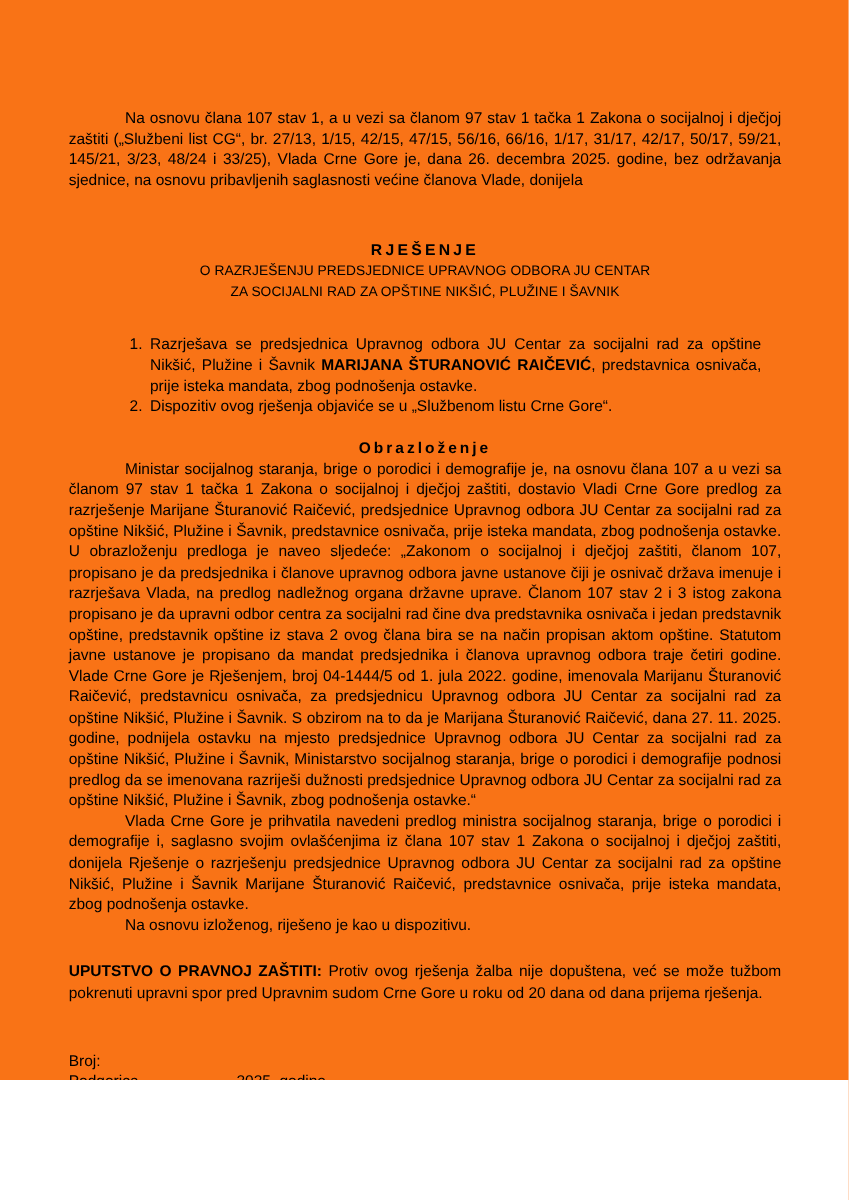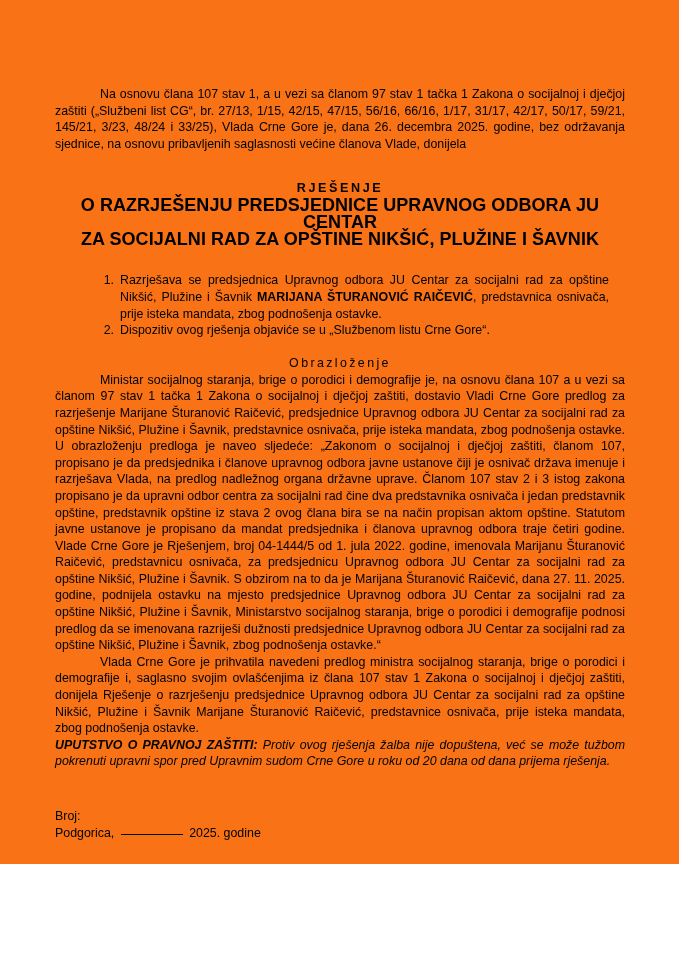--- a/index.html
+++ b/index.html
@@ -29,32 +29,32 @@
     line-height: 16.6px;
     text-align: justify;
     text-justify: inter-word;
     margin: 0;
     hyphens: none;
   }
   .indent {
     text-indent: 45px;
   }
   .title-block {
-    margin-top: 28px;
+    margin-top: 40px;
     text-align: center;
   }
   .title-main {
     font-size: 12.6px;
     font-weight: bold;
     line-height: 17px;
     letter-spacing: 2.6px;
   }
   .title-sub {
-    font-size: 18px;
-    font-weight: bold;
+    font-size: 11px;
+    font-weight: normal;
     line-height: 17px;
     letter-spacing: 0.05px;
   }
   ol.disposition {
     margin: 24px 16px 0 0;
     padding: 0 0 0 43px;
     list-style: none;
     counter-reset: item;
   }
   ol.disposition > li {
@@ -72,28 +72,28 @@
     top: 0;
     width: 16px;
     text-align: right;
   }
   .b { font-weight: bold; }
 
   .obraz-heading {
     margin-top: 16px;
     text-align: center;
     font-size: 12.4px;
-    font-weight: normal;
+    font-weight: bold;
     line-height: 17px;
     letter-spacing: 2.4px;
   }
   .body-block {
   }
   .legal-block {
-    font-style: italic;
+    margin-top: 21px;
   }
   .meta-block {
     margin-top: 38px;
     font-size: 12.4px;
     line-height: 16.6px;
   }
   .meta-line { white-space: pre; }
   .blank-rule {
     display: inline-block;
     width: 62px;
@@ -134,20 +134,21 @@
     <ol class="disposition">
       <li><span>Razrješava se predsjednica Upravnog odbora JU Centar za socijalni rad za opštine Nikšić, Plužine i Šavnik </span><span class="b">MARIJANA ŠTURANOVIĆ RAIČEVIĆ</span><span>, predstavnica osnivača, prije isteka mandata, zbog podnošenja ostavke.</span></li>
       <li><span>Dispozitiv ovog rješenja objaviće se u „Službenom listu Crne Gore“.</span></li>
     </ol>
 
     <div class="obraz-heading">Obrazloženje</div>
 
     <div class="body-block">
       <p class="para indent">Ministar socijalnog staranja, brige o porodici i demografije je, na osnovu člana 107 a u vezi sa članom 97 stav 1 tačka 1  Zakona o socijalnoj i dječjoj zaštiti, dostavio Vladi Crne Gore predlog za razrješenje Marijane Šturanović Raičević, predsjednice Upravnog odbora JU Centar za socijalni rad za opštine Nikšić, Plužine i Šavnik, predstavnice osnivača, prije isteka mandata, zbog podnošenja ostavke. U obrazloženju predloga je naveo sljedeće: „Zakonom o socijalnoj i dječjoj zaštiti, članom 107, propisano je da predsjednika i članove upravnog odbora javne ustanove čiji je osnivač država imenuje i razrješava Vlada, na predlog nadležnog organa državne uprave. Članom 107 stav 2 i 3 istog zakona propisano je da upravni odbor centra za socijalni rad čine dva predstavnika osnivača i jedan predstavnik opštine, predstavnik opštine iz stava 2 ovog člana bira se na način propisan aktom opštine. Statutom javne ustanove je propisano da mandat predsjednika i članova upravnog odbora traje četiri godine. Vlade Crne Gore je Rješenjem, broj 04-1444/5 od 1. jula 2022. godine, imenovala Marijanu Šturanović Raičević, predstavnicu osnivača, za predsjednicu Upravnog odbora JU Centar za socijalni rad za opštine Nikšić, Plužine i Šavnik. S obzirom na to da je Marijana Šturanović Raičević, dana 27. 11. 2025. godine, podnijela ostavku na mjesto predsjednice Upravnog odbora JU Centar za socijalni rad za opštine Nikšić, Plužine i Šavnik, Ministarstvo socijalnog staranja, brige o porodici i demografije podnosi predlog da se imenovana razriješi dužnosti predsjednice Upravnog odbora JU Centar za socijalni rad za opštine Nikšić, Plužine i Šavnik, zbog podnošenja ostavke.“</p>
       <p class="para indent">Vlada Crne Gore je prihvatila navedeni predlog ministra socijalnog staranja, brige o porodici i demografije i, saglasno svojim ovlašćenjima iz člana 107 stav 1 Zakona o socijalnoj i dječjoj zaštiti, donijela Rješenje o razrješenju predsjednice Upravnog odbora JU Centar za socijalni rad za opštine Nikšić, Plužine i Šavnik Marijane Šturanović Raičević, predstavnice osnivača, prije isteka mandata, zbog podnošenja ostavke.</p>
+      <p class="para indent">Na osnovu izloženog, riješeno je kao u dispozitivu.</p>
     </div>
 
     <div class="legal-block">
       <p class="para"><span class="b">UPUTSTVO O PRAVNOJ ZAŠTITI:</span><span> Protiv ovog rješenja žalba nije dopuštena, već se može tužbom pokrenuti upravni spor pred Upravnim sudom Crne Gore u roku od 20 dana od dana prijema rješenja.</span></p>
     </div>
 
     <div class="meta-block">
       <div class="meta-line">Broj:</div>
       <div class="meta-line"><span>Podgorica, </span><span class="blank-rule"></span><span> 2025. godine</span></div>
     </div>

